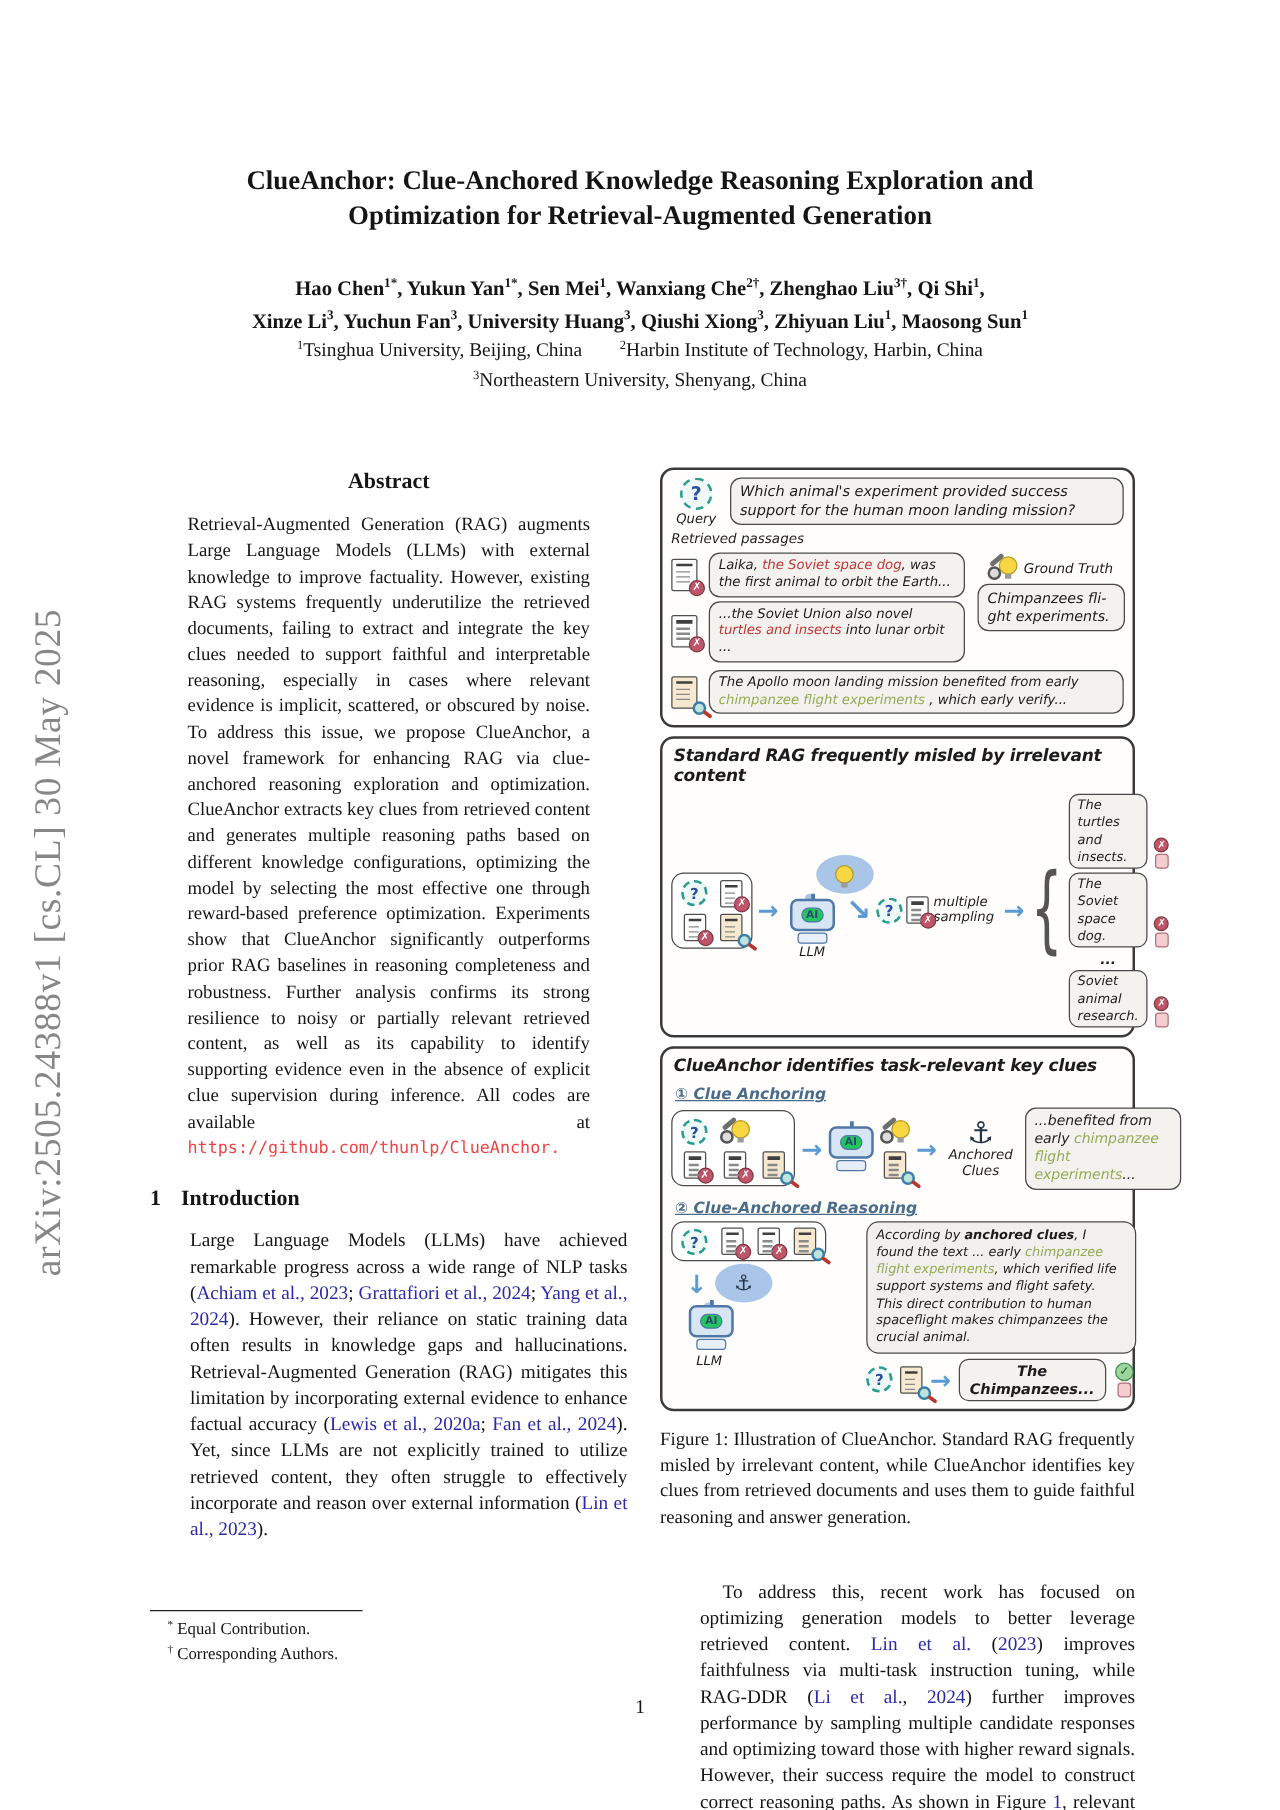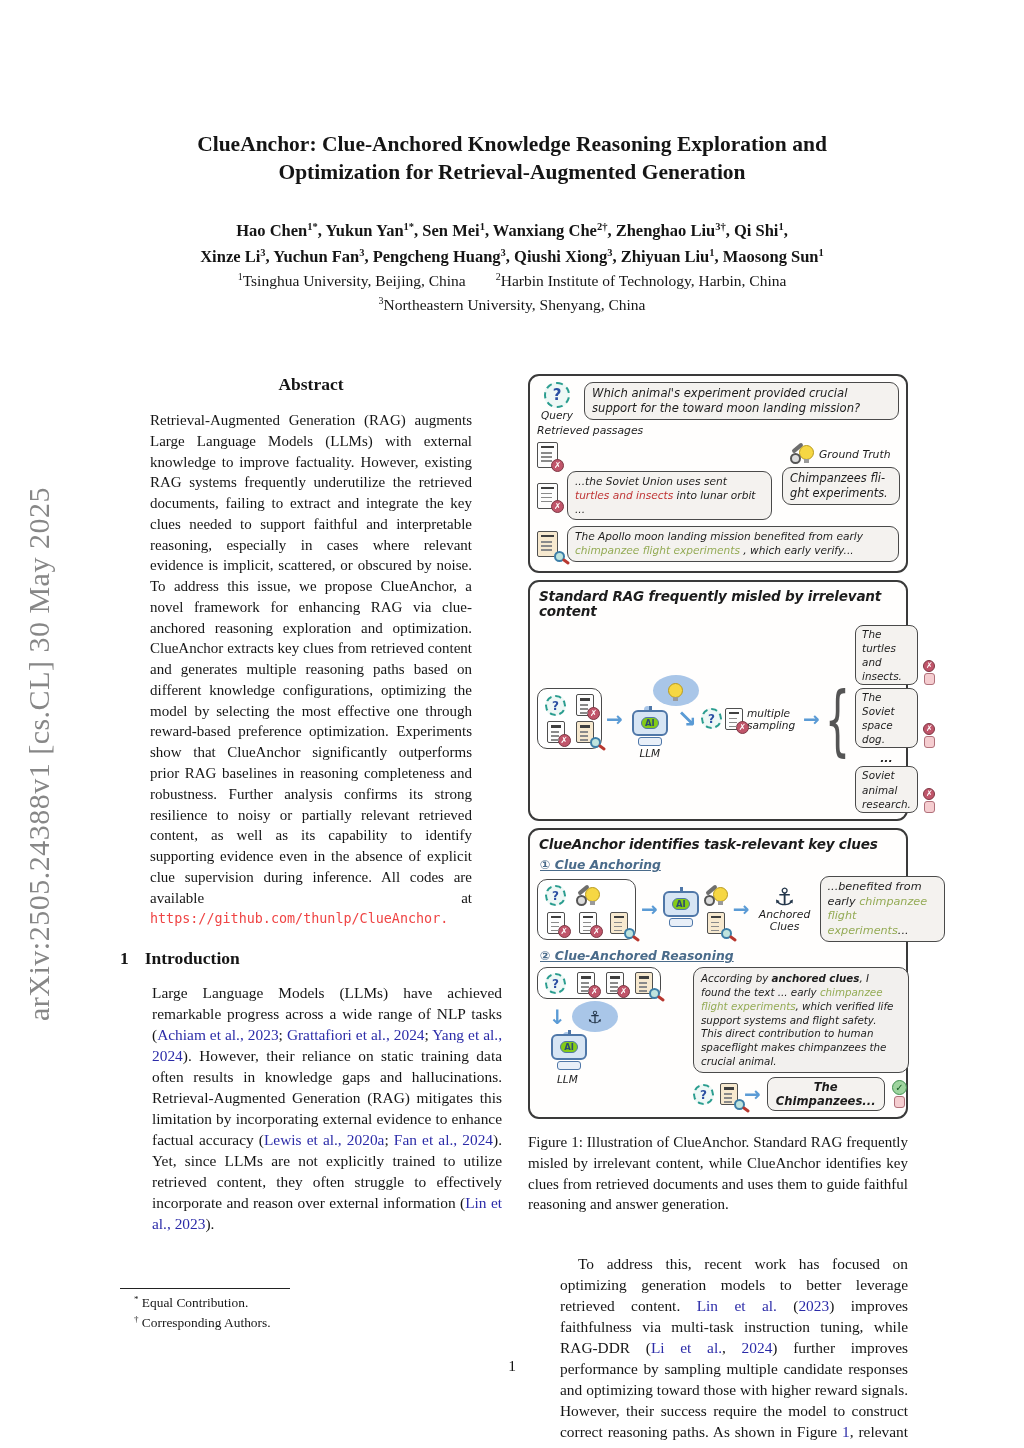--- a/index.html
+++ b/index.html
@@ -96,21 +96,21 @@
   .kb-icon { position:relative; width:24px; height:22px; flex:none; }
   .kb-icon .bulb { position:absolute; right:0; top:2px; }
   .kb-icon::before { content:""; position:absolute; left:1px; top:3px; width:13px; height:4px;
       background:#6e6e6e; transform:rotate(-40deg); border-radius:2px; }
   .kb-icon::after { content:""; position:absolute; left:0; top:10px; width:7px; height:7px;
       border:2.4px solid #555; border-radius:50%; background:#ddd; }
   .robot { display:flex; flex-direction:column; align-items:center; flex:none; }
   .robot .head { width:36px; height:26px; background:#d7e5f4; border:2px solid #4f77a8; border-radius:6px;
       display:flex; align-items:center; justify-content:center; position:relative; }
   .robot .head::before { content:""; position:absolute; top:-6px; left:15px; width:3px; height:5px; background:#4f77a8; }
-  .robot .ai { background:#84cc16; border:1.3px solid #4f77a8; border-radius:7px; font-size:8.5px; font-weight:bold;
+  .robot .ai { background:#22c55e; border:1.3px solid #4f77a8; border-radius:7px; font-size:8.5px; font-weight:bold;
       font-style:normal; padding:0 3px; color:#2c4a70; }
   .robot .body { width:24px; height:9px; background:#e8eff8; border:1.6px solid #4f77a8; border-radius:3px; margin-top:1px; }
   .llm-label { font-size:10.5px; margin-top:1px; }
   .thought { width:46px; height:31px; background:#a9c6e8; border-radius:50%; display:flex; align-items:center;
       justify-content:center; position:relative; flex:none; }
   .thought::after { content:""; position:absolute; left:-9px; bottom:-7px; width:7px; height:7px;
       border-radius:50%; background:#a9c6e8; box-shadow:-8px 6px 0 -2px #a9c6e8; }
   .anchor-glyph { font-size:17px; font-style:normal; color:#24364a; }
   .arrow { color:#5b9bd5; font-weight:bold; font-size:20px; font-style:normal; flex:none; line-height:1; }
   .arrow.big { font-size:24px; }
@@ -174,21 +174,21 @@
     <span><span>Hao Chen</span><sup>1*</sup><span>, </span></span>
     <span><span>Yukun Yan</span><sup>1*</sup><span>, </span></span>
     <span><span>Sen Mei</span><sup>1</sup><span>, </span></span>
     <span><span>Wanxiang Che</span><sup>2†</sup><span>, </span></span>
     <span><span>Zhenghao Liu</span><sup>3†</sup><span>, </span></span>
     <span><span>Qi Shi</span><sup>1</sup><span>,</span></span>
   </div>
   <div class="authors-line">
     <span><span>Xinze Li</span><sup>3</sup><span>, </span></span>
     <span><span>Yuchun Fan</span><sup>3</sup><span>, </span></span>
-    <span><span>Pengcheng Huang</span><sup>3</sup><span>, </span></span>
+    <span><span>University Huang</span><sup>3</sup><span>, </span></span>
     <span><span>Qiushi Xiong</span><sup>3</sup><span>, </span></span>
     <span><span>Zhiyuan Liu</span><sup>1</sup><span>, </span></span>
     <span><span>Maosong Sun</span><sup>1</sup><span></span></span>
   </div>
   <div class="affil-line">
     <span><sup>1</sup><span>Tsinghua University, Beijing, China</span></span><span class="affil-gap"></span><span><sup>2</sup><span>Harbin Institute of Technology, Harbin, China</span></span>
   </div>
   <div class="affil-line">
     <span><sup>3</sup><span>Northeastern University, Shenyang, China</span></span>
   </div>
@@ -213,35 +213,36 @@
 <div class="col-right">
 
   <div class="figure-wrap">
 
     <div class="panel">
       <div class="p1-top">
         <div class="q-col">
           <div class="q-circle">?</div>
           <div class="q-label">Query</div>
         </div>
-        <div class="bubble query-bubble">Which animal's experiment provided crucial support for the toward moon landing mission?</div>
+        <div class="bubble query-bubble">Which animal's experiment provided success support for the human moon landing mission?</div>
       </div>
       <div class="rp-label">Retrieved passages</div>
       <div class="p1-mid">
         <div class="p1-left">
           <div class="prow">
             <div class="doc">
                 <div class="badge">✗</div>
               </div>
+            <div class="bubble"><span>Laika, </span><span class="seg-red">the Soviet space dog</span><span>, was the first animal to orbit the Earth...</span></div>
           </div>
           <div class="prow">
             <div class="doc">
                 <div class="badge">✗</div>
               </div>
-            <div class="bubble"><span>...the Soviet Union uses sent </span><span class="seg-red">turtles and insects</span><span> into lunar orbit ...</span></div>
+            <div class="bubble"><span>...the Soviet Union also novel </span><span class="seg-red">turtles and insects</span><span> into lunar orbit ...</span></div>
           </div>
         </div>
         <div class="p1-right">
           <div class="gt-head">
             <div class="kb-icon">
                 <div class="bulb"></div>
               </div>
             <span>Ground Truth</span>
           </div>
           <div class="gt-box">Chimpanzees fli-ght experiments.</div>

